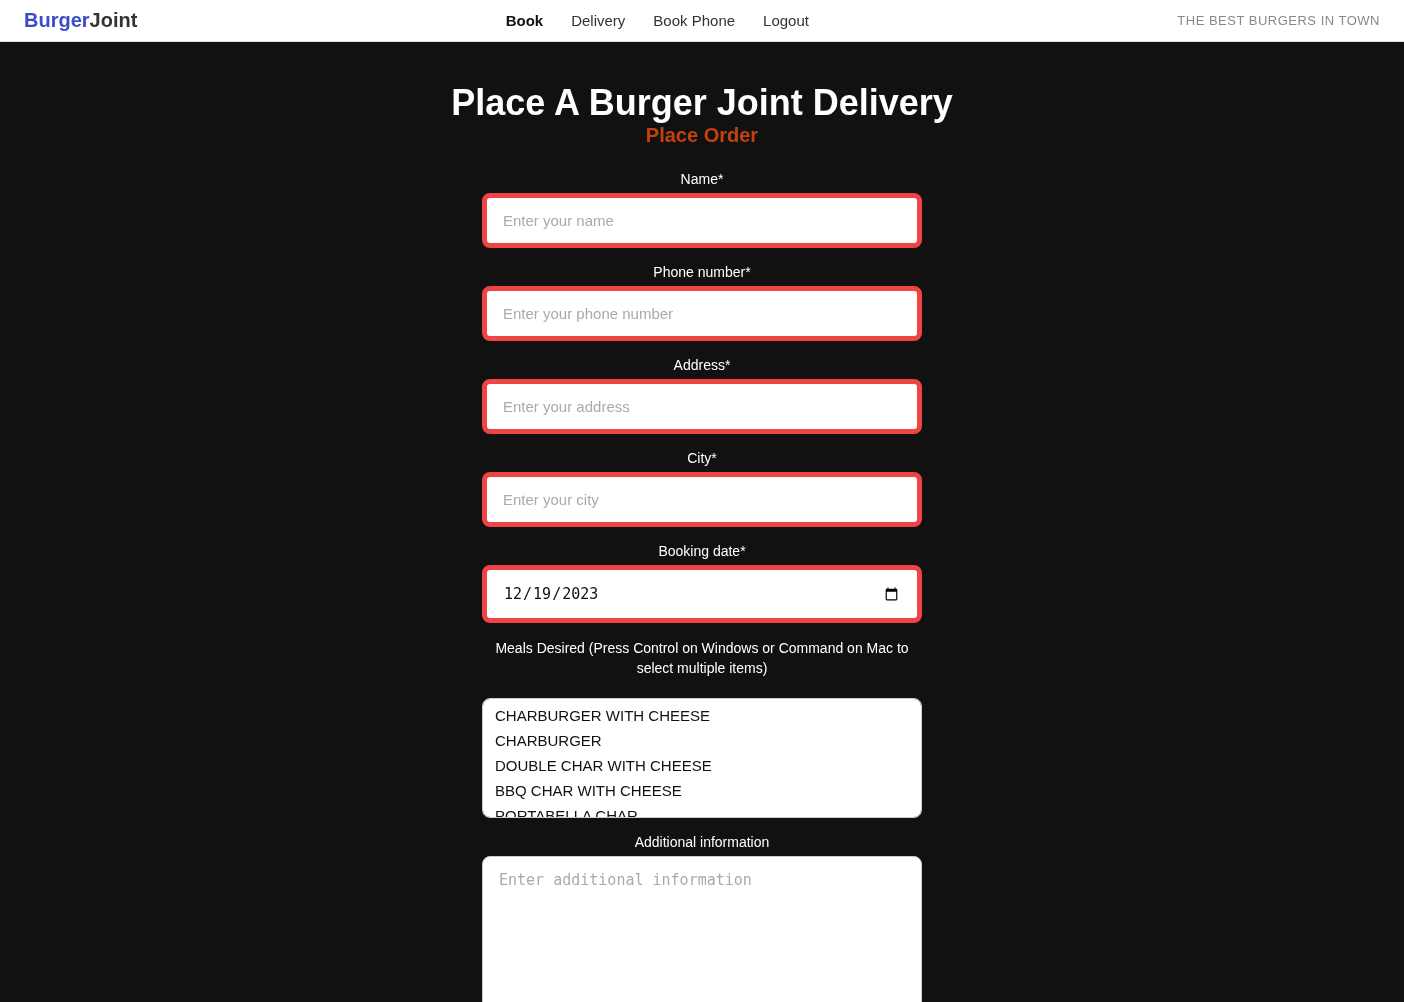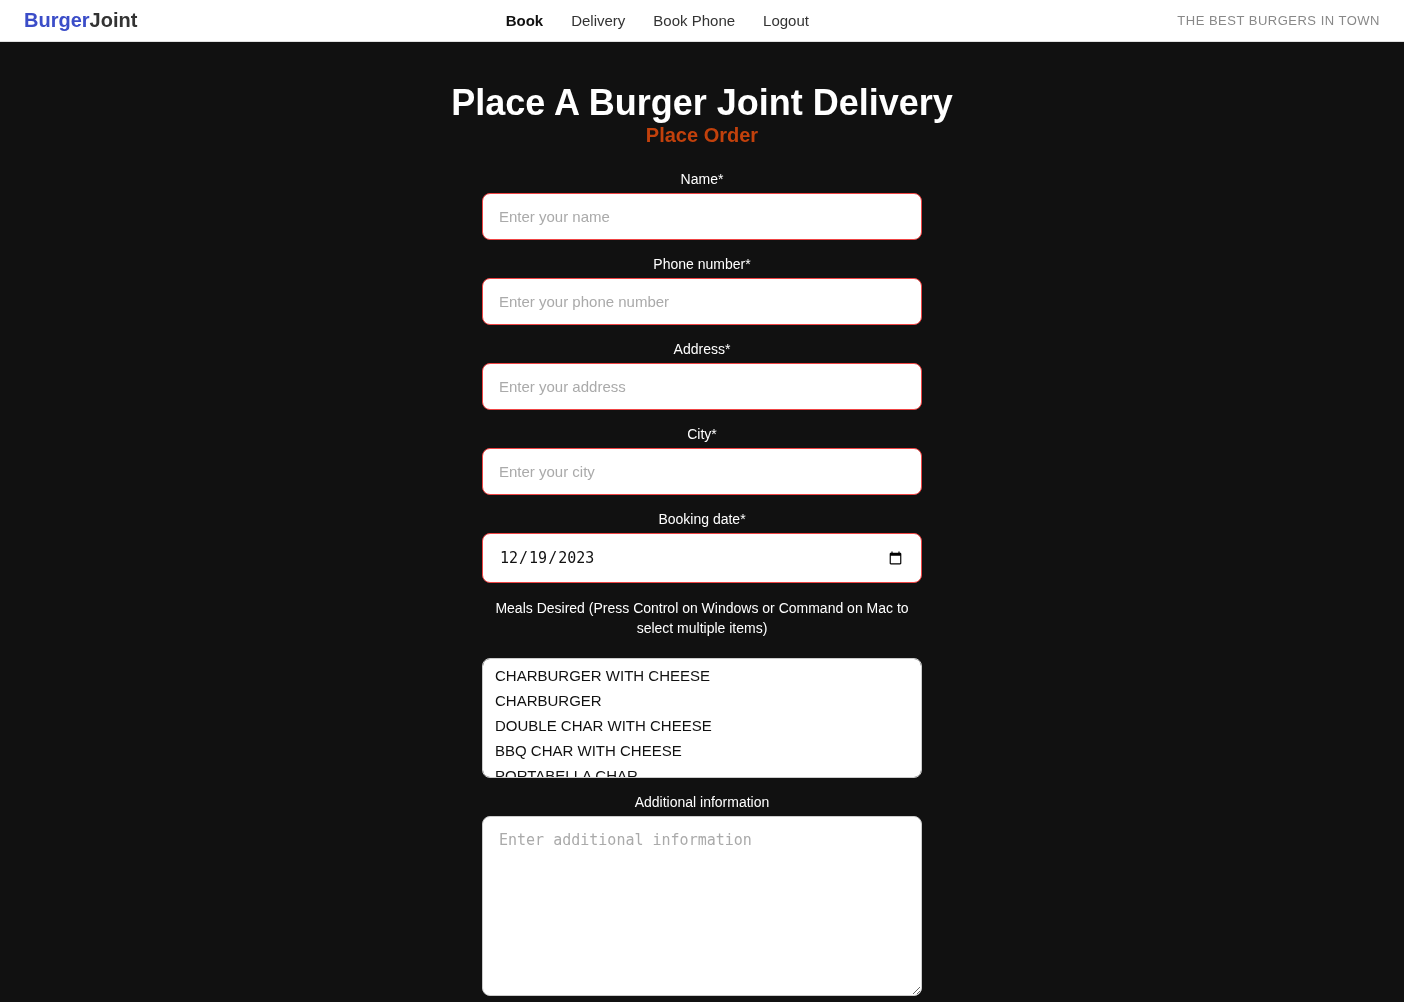--- a/index.html
+++ b/index.html
@@ -112,21 +112,21 @@
       font-size: 14px;
       color: #ffffff;
       margin-bottom: 6px;
       text-align: center;
     }
 
     .field-input {
       width: 100%;
       padding: 14px 16px;
       border-radius: 8px;
-      border: 1px solid #ef4444;
+      border: 5px solid #ef4444;
       font-size: 15px;
       color: #888888;
       background-color: #ffffff;
       outline: none;
     }
 
     .field-input::placeholder {
       color: #aaaaaa;
     }
 

